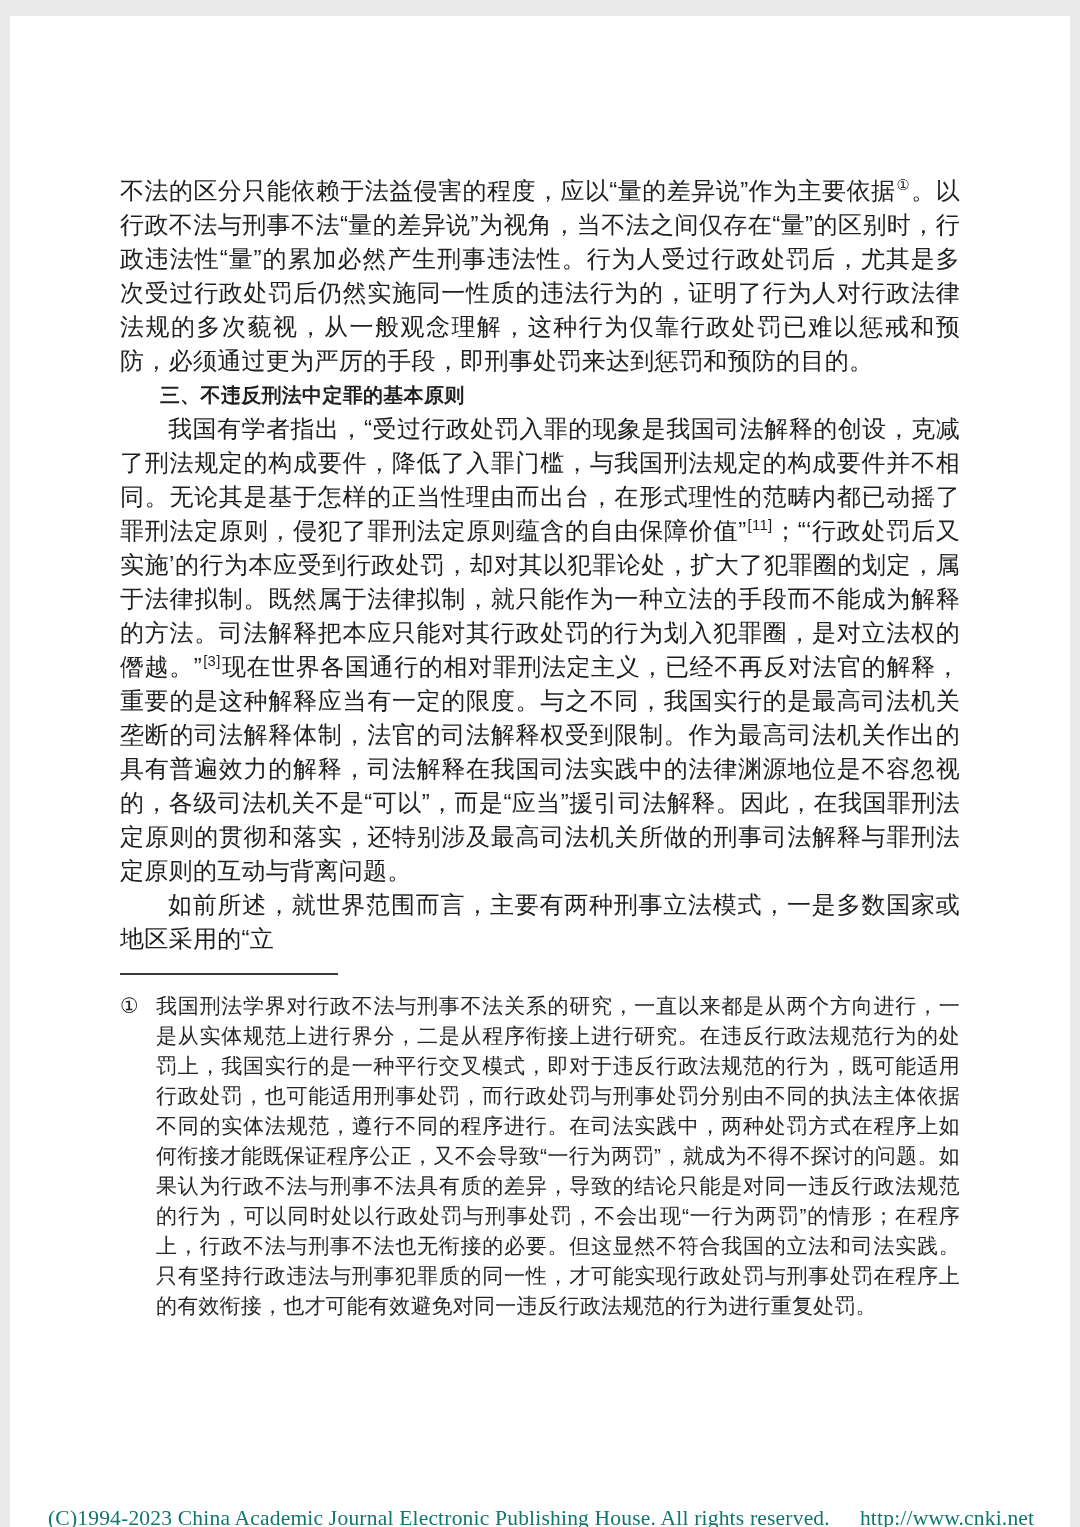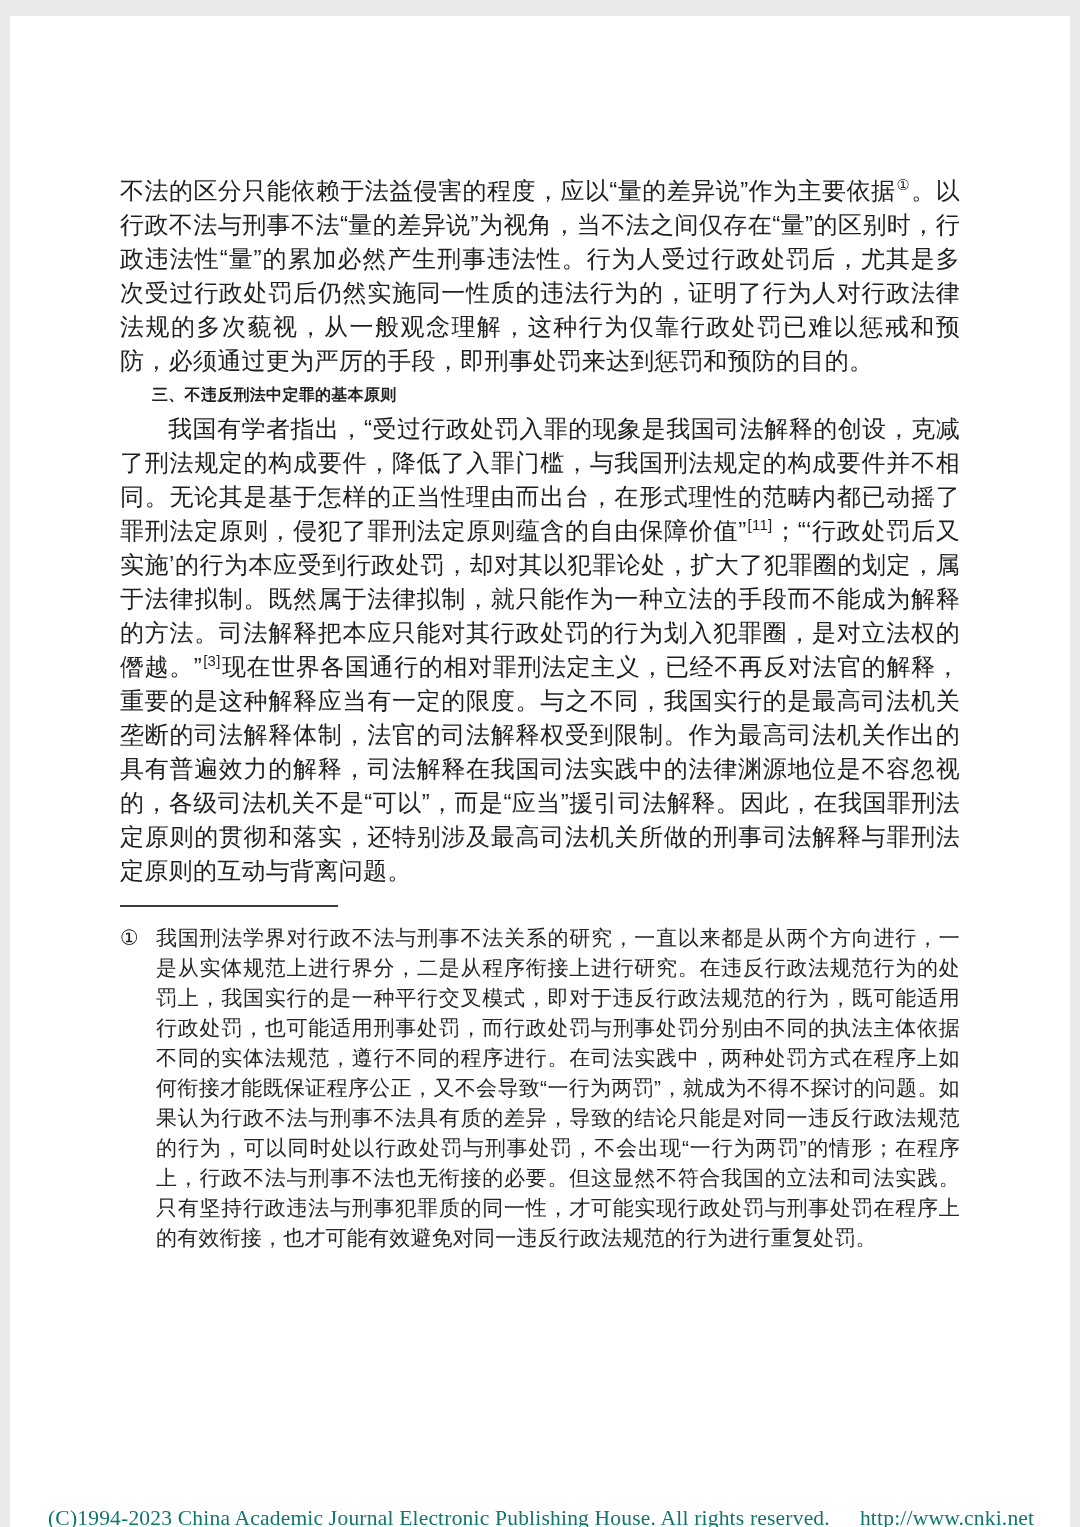--- a/index.html
+++ b/index.html
@@ -28,21 +28,21 @@
   .para {
     margin: 0;
     text-align: justify;
     text-indent: 2em;
   }
   .para.no-indent {
     text-indent: 0;
   }
   .heading {
     margin: 0;
-    font-size: 16px;
+    font-size: 20px;
     line-height: 34px;
     font-weight: 600;
     text-indent: 2em;
     letter-spacing: 0.3px;
   }
   sup.fn-ref, sup.cite-ref {
     font-size: 0.62em;
     line-height: 0;
     vertical-align: super;
     padding: 0 1px;
@@ -93,20 +93,21 @@
 
     <main class="body-text">
       <p class="para no-indent"><span>不法的区分只能依赖于法益侵害的程度，应以“量的差异说”作为主要依据</span><sup class="fn-ref">①</sup><span>。以行政不法与刑事不法“量的差异说”为视角，当不法之间仅存在“量”的区别时，行政违法性“量”的累加必然产生刑事违法性。行为人受过行政处罚后，尤其是多次受过行政处罚后仍然实施同一性质的违法行为的，证明了行为人对行政法律法规的多次藐视，从一般观念理解，这种行为仅靠行政处罚已难以惩戒和预防，必须通过更为严厉的手段，即刑事处罚来达到惩罚和预防的目的。</span></p>
 
       <h2 class="heading">三、不违反刑法中定罪的基本原则</h2>
 
 
 
       <p class="para"><span>我国有学者指出，“受过行政处罚入罪的现象是我国司法解释的创设，克减了刑法规定的构成要件，降低了入罪门槛，与我国刑法规定的构成要件并不相同。无论其是基于怎样的正当性理由而出台，在形式理性的范畴内都已动摇了罪刑法定原则，侵犯了罪刑法定原则蕴含的自由保障价值”</span><sup class="cite-ref">[11]</sup><span>；“‘行政处罚后又实施’的行为本应受到行政处罚，却对其以犯罪论处，扩大了犯罪圈的划定，属于法律拟制。既然属于法律拟制，就只能作为一种立法的手段而不能成为解释的方法。司法解释把本应只能对其行政处罚的行为划入犯罪圈，是对立法权的僭越。”</span><sup class="cite-ref">[3]</sup><span>现在世界各国通行的相对罪刑法定主义，已经不再反对法官的解释，重要的是这种解释应当有一定的限度。与之不同，我国实行的是最高司法机关垄断的司法解释体制，法官的司法解释权受到限制。作为最高司法机关作出的具有普遍效力的解释，司法解释在我国司法实践中的法律渊源地位是不容忽视的，各级司法机关不是“可以”，而是“应当”援引司法解释。因此，在我国罪刑法定原则的贯彻和落实，还特别涉及最高司法机关所做的刑事司法解释与罪刑法定原则的互动与背离问题。</span></p>
 
+      <p class="para">如前所述，就世界范围而言，主要有两种刑事立法模式，一是多数国家或地区采用的“立</p>
     </main>
 
     <div class="footnote-sep"></div>
 
     <div class="footnote">
       <span class="fn-marker">①</span>
       <span class="fn-text">我国刑法学界对行政不法与刑事不法关系的研究，一直以来都是从两个方向进行，一是从实体规范上进行界分，二是从程序衔接上进行研究。在违反行政法规范行为的处罚上，我国实行的是一种平行交叉模式，即对于违反行政法规范的行为，既可能适用行政处罚，也可能适用刑事处罚，而行政处罚与刑事处罚分别由不同的执法主体依据不同的实体法规范，遵行不同的程序进行。在司法实践中，两种处罚方式在程序上如何衔接才能既保证程序公正，又不会导致“一行为两罚”，就成为不得不探讨的问题。如果认为行政不法与刑事不法具有质的差异，导致的结论只能是对同一违反行政法规范的行为，可以同时处以行政处罚与刑事处罚，不会出现“一行为两罚”的情形；在程序上，行政不法与刑事不法也无衔接的必要。但这显然不符合我国的立法和司法实践。只有坚持行政违法与刑事犯罪质的同一性，才可能实现行政处罚与刑事处罚在程序上的有效衔接，也才可能有效避免对同一违反行政法规范的行为进行重复处罚。</span>
     </div>
 
   </div>

